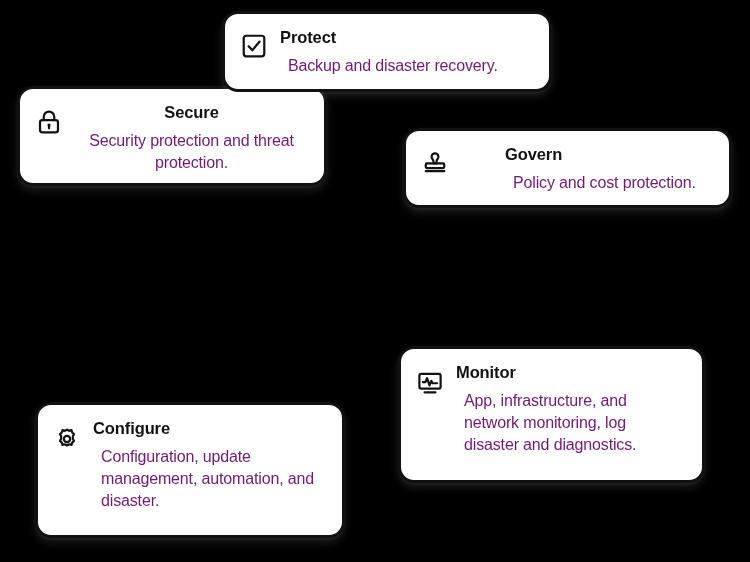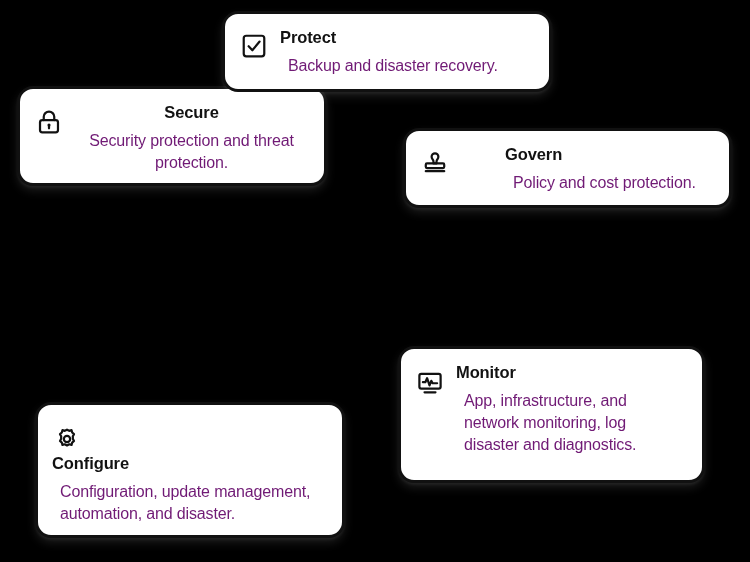--- a/index.html
+++ b/index.html
@@ -60,21 +60,21 @@
     line-height: 1.38;
     letter-spacing: -0.15px;
     margin: 8px;
   }
 
   
   #card-protect   { left: 222px; top: 11px;  width: 330px; height: 81px;  z-index: 5; }
   #card-secure    { left: 17px;  top: 86px;  width: 310px; height: 100px; z-index: 3; text-align: center; }
   #card-govern    { left: 403px; top: 128px; width: 329px; height: 80px;  z-index: 4; gap: 44px; }
   #card-monitor   { left: 398px; top: 346px; width: 307px; height: 137px; z-index: 5; }
-  #card-configure { left: 35px;  top: 402px; width: 310px; height: 136px; z-index: 3; flex-direction: column; }
+  #card-configure { left: 35px;  top: 402px; width: 310px; height: 136px; z-index: 3; }
 
   #card-monitor   { align-items: flex-start; }
   #card-monitor .card-icon   { margin-top: 5px; }
   #card-configure .card-icon { margin-top: 5px; }
   #card-secure .card-icon    { margin-top: 4px; }
 </style>
 </head>
 <body>
 
 <div id="canvas">

